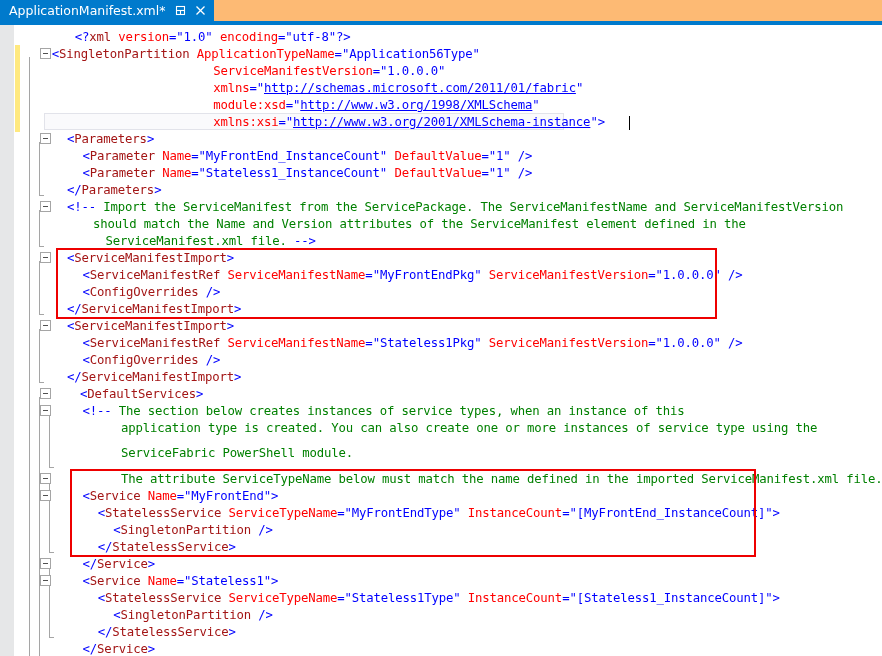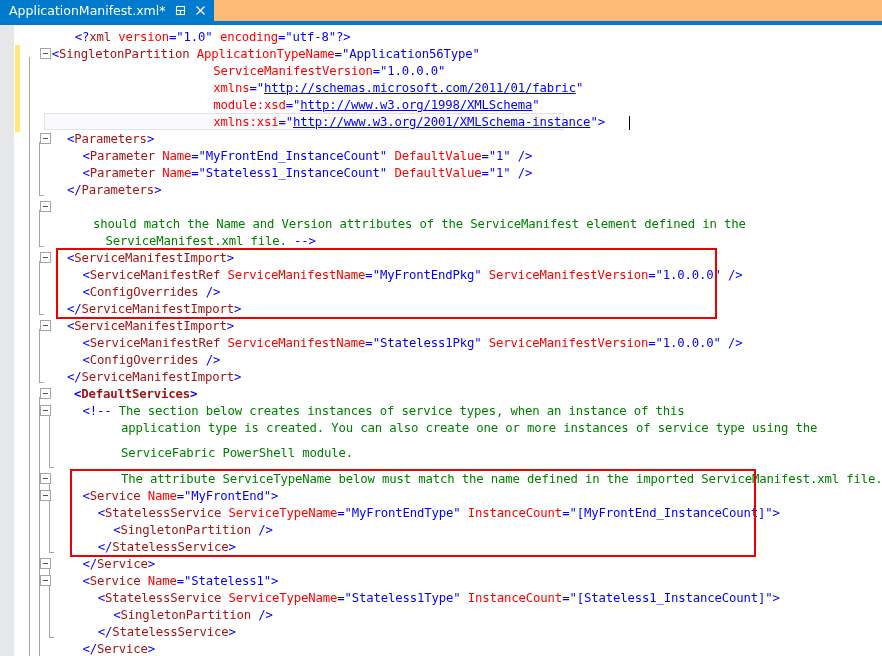--- a/index.html
+++ b/index.html
@@ -247,31 +247,32 @@
         <div class="line" style="top: 38px; left: 213.18px;"><span class="t-attr">ServiceManifestVersion</span><span class="t-punct">=</span><span class="t-val">"1.0.0.0"</span></div>
         <div class="line" style="top: 55px; left: 213.18px;"><span class="t-attr">xmlns</span><span class="t-punct">=</span><span class="t-val">"</span><span class="t-link">http://schemas.microsoft.com/2011/01/fabric</span><span class="t-val">"</span></div>
         <div class="line" style="top: 72px; left: 213.18px;"><span class="t-attr">module:xsd</span><span class="t-punct">=</span><span class="t-val">"</span><span class="t-link">http://www.w3.org/1998/XMLSchema</span><span class="t-val">"</span></div>
         <div class="current-line" style="left: 44px; top: 88px; width: 520px;"></div>
         <div class="line" style="top: 89px; left: 213.18px;"><span class="t-attr">xmlns:xsi</span><span class="t-punct">=</span><span class="t-val">"</span><span class="t-link">http://www.w3.org/2001/XMLSchema-instance</span><span class="t-val">"</span><span class="t-punct">&gt;</span></div>
         <div class="caret" style="left: 628.94px; top: 91px;"></div>
         <div class="line" style="top: 106px; left: 67.07px;"><span class="t-punct">&lt;</span><span class="t-tag">Parameters</span><span class="t-punct">&gt;</span></div>
         <div class="line" style="top: 123px; left: 82.45px;"><span class="t-punct">&lt;</span><span class="t-tag">Parameter</span><span class="t-text"> </span><span class="t-attr">Name</span><span class="t-punct">=</span><span class="t-val">"MyFrontEnd_InstanceCount"</span><span class="t-text"> </span><span class="t-attr">DefaultValue</span><span class="t-punct">=</span><span class="t-val">"1"</span><span class="t-text"> </span><span class="t-punct">/&gt;</span></div>
         <div class="line" style="top: 140px; left: 82.45px;"><span class="t-punct">&lt;</span><span class="t-tag">Parameter</span><span class="t-text"> </span><span class="t-attr">Name</span><span class="t-punct">=</span><span class="t-val">"Stateless1_InstanceCount"</span><span class="t-text"> </span><span class="t-attr">DefaultValue</span><span class="t-punct">=</span><span class="t-val">"1"</span><span class="t-text"> </span><span class="t-punct">/&gt;</span></div>
         <div class="line" style="top: 157px; left: 67.07px;"><span class="t-punct">&lt;/</span><span class="t-tag">Parameters</span><span class="t-punct">&gt;</span></div>
+        <div class="line" style="top: 174px; left: 67.07px;"><span class="t-cdelim">&lt;!--</span><span class="t-comment"> Import the ServiceManifest from the ServicePackage. The ServiceManifestName and ServiceManifestVersion</span></div>
         <div class="line" style="top: 191px; left: 93px;"><span class="t-comment">should match the Name and Version attributes of the ServiceManifest element defined in the</span></div>
         <div class="line" style="top: 208px; left: 105.52px;"><span class="t-comment">ServiceManifest.xml file. </span><span class="t-cdelim">--&gt;</span></div>
         <div class="line" style="top: 225px; left: 67.07px;"><span class="t-punct">&lt;</span><span class="t-tag">ServiceManifestImport</span><span class="t-punct">&gt;</span></div>
         <div class="line" style="top: 242px; left: 82.45px;"><span class="t-punct">&lt;</span><span class="t-tag">ServiceManifestRef</span><span class="t-text"> </span><span class="t-attr">ServiceManifestName</span><span class="t-punct">=</span><span class="t-val">"MyFrontEndPkg"</span><span class="t-text"> </span><span class="t-attr">ServiceManifestVersion</span><span class="t-punct">=</span><span class="t-val">"1.0.0.0"</span><span class="t-text"> </span><span class="t-punct">/&gt;</span></div>
         <div class="line" style="top: 259px; left: 82.45px;"><span class="t-punct">&lt;</span><span class="t-tag">ConfigOverrides</span><span class="t-text"> </span><span class="t-punct">/&gt;</span></div>
         <div class="line" style="top: 276px; left: 67.07px;"><span class="t-punct">&lt;/</span><span class="t-tag">ServiceManifestImport</span><span class="t-punct">&gt;</span></div>
         <div class="line" style="top: 293px; left: 67.07px;"><span class="t-punct">&lt;</span><span class="t-tag">ServiceManifestImport</span><span class="t-punct">&gt;</span></div>
         <div class="line" style="top: 310px; left: 82.45px;"><span class="t-punct">&lt;</span><span class="t-tag">ServiceManifestRef</span><span class="t-text"> </span><span class="t-attr">ServiceManifestName</span><span class="t-punct">=</span><span class="t-val">"Stateless1Pkg"</span><span class="t-text"> </span><span class="t-attr">ServiceManifestVersion</span><span class="t-punct">=</span><span class="t-val">"1.0.0.0"</span><span class="t-text"> </span><span class="t-punct">/&gt;</span></div>
         <div class="line" style="top: 327px; left: 82.45px;"><span class="t-punct">&lt;</span><span class="t-tag">ConfigOverrides</span><span class="t-text"> </span><span class="t-punct">/&gt;</span></div>
         <div class="line" style="top: 344px; left: 67.07px;"><span class="t-punct">&lt;/</span><span class="t-tag">ServiceManifestImport</span><span class="t-punct">&gt;</span></div>
-        <div class="line" style="top: 361px; left: 74px; font-weight: bold;"><span class="t-punct">&lt;</span><span class="t-tag">DefaultServices</span><span class="t-punct">&gt;</span></div>
+        <div class="line" style="top: 361px; left: 80px;"><span class="t-punct">&lt;</span><span class="t-tag">DefaultServices</span><span class="t-punct">&gt;</span></div>
         <div class="line" style="top: 395px; left: 120.9px;"><span class="t-comment">application type is created. You can also create one or more instances of service type using the</span></div>
         <div class="line" style="top: 378px; left: 82.45px;"><span class="t-cdelim">&lt;!--</span><span class="t-comment"> The section below creates instances of service types, when an instance of this</span></div>
         <div class="line" style="top: 420px; left: 120.9px;"><span class="t-comment">ServiceFabric PowerShell module.</span></div>
         <div class="line" style="top: 446px; left: 120.9px;"><span class="t-comment">The attribute ServiceTypeName below must match the name defined in the imported ServiceManifest.xml file. </span></div>
         <div class="line" style="top: 463px; left: 82.45px;"><span class="t-punct">&lt;</span><span class="t-tag">Service</span><span class="t-text"> </span><span class="t-attr">Name</span><span class="t-punct">=</span><span class="t-val">"MyFrontEnd"</span><span class="t-punct">&gt;</span></div>
         <div class="line" style="top: 480px; left: 97.83px;"><span class="t-punct">&lt;</span><span class="t-tag">StatelessService</span><span class="t-text"> </span><span class="t-attr">ServiceTypeName</span><span class="t-punct">=</span><span class="t-val">"MyFrontEndType"</span><span class="t-text"> </span><span class="t-attr">InstanceCount</span><span class="t-punct">=</span><span class="t-val">"[MyFrontEnd_InstanceCount]"</span><span class="t-punct">&gt;</span></div>
         <div class="line" style="top: 497px; left: 113.21px;"><span class="t-punct">&lt;</span><span class="t-tag">SingletonPartition</span><span class="t-text"> </span><span class="t-punct">/&gt;</span></div>
         <div class="line" style="top: 514px; left: 97.83px;"><span class="t-punct">&lt;/</span><span class="t-tag">StatelessService</span><span class="t-punct">&gt;</span></div>
         <div class="line" style="top: 531px; left: 82.45px;"><span class="t-punct">&lt;/</span><span class="t-tag">Service</span><span class="t-punct">&gt;</span></div>
         <div class="line" style="top: 548px; left: 82.45px;"><span class="t-punct">&lt;</span><span class="t-tag">Service</span><span class="t-text"> </span><span class="t-attr">Name</span><span class="t-punct">=</span><span class="t-val">"Stateless1"</span><span class="t-punct">&gt;</span></div>

